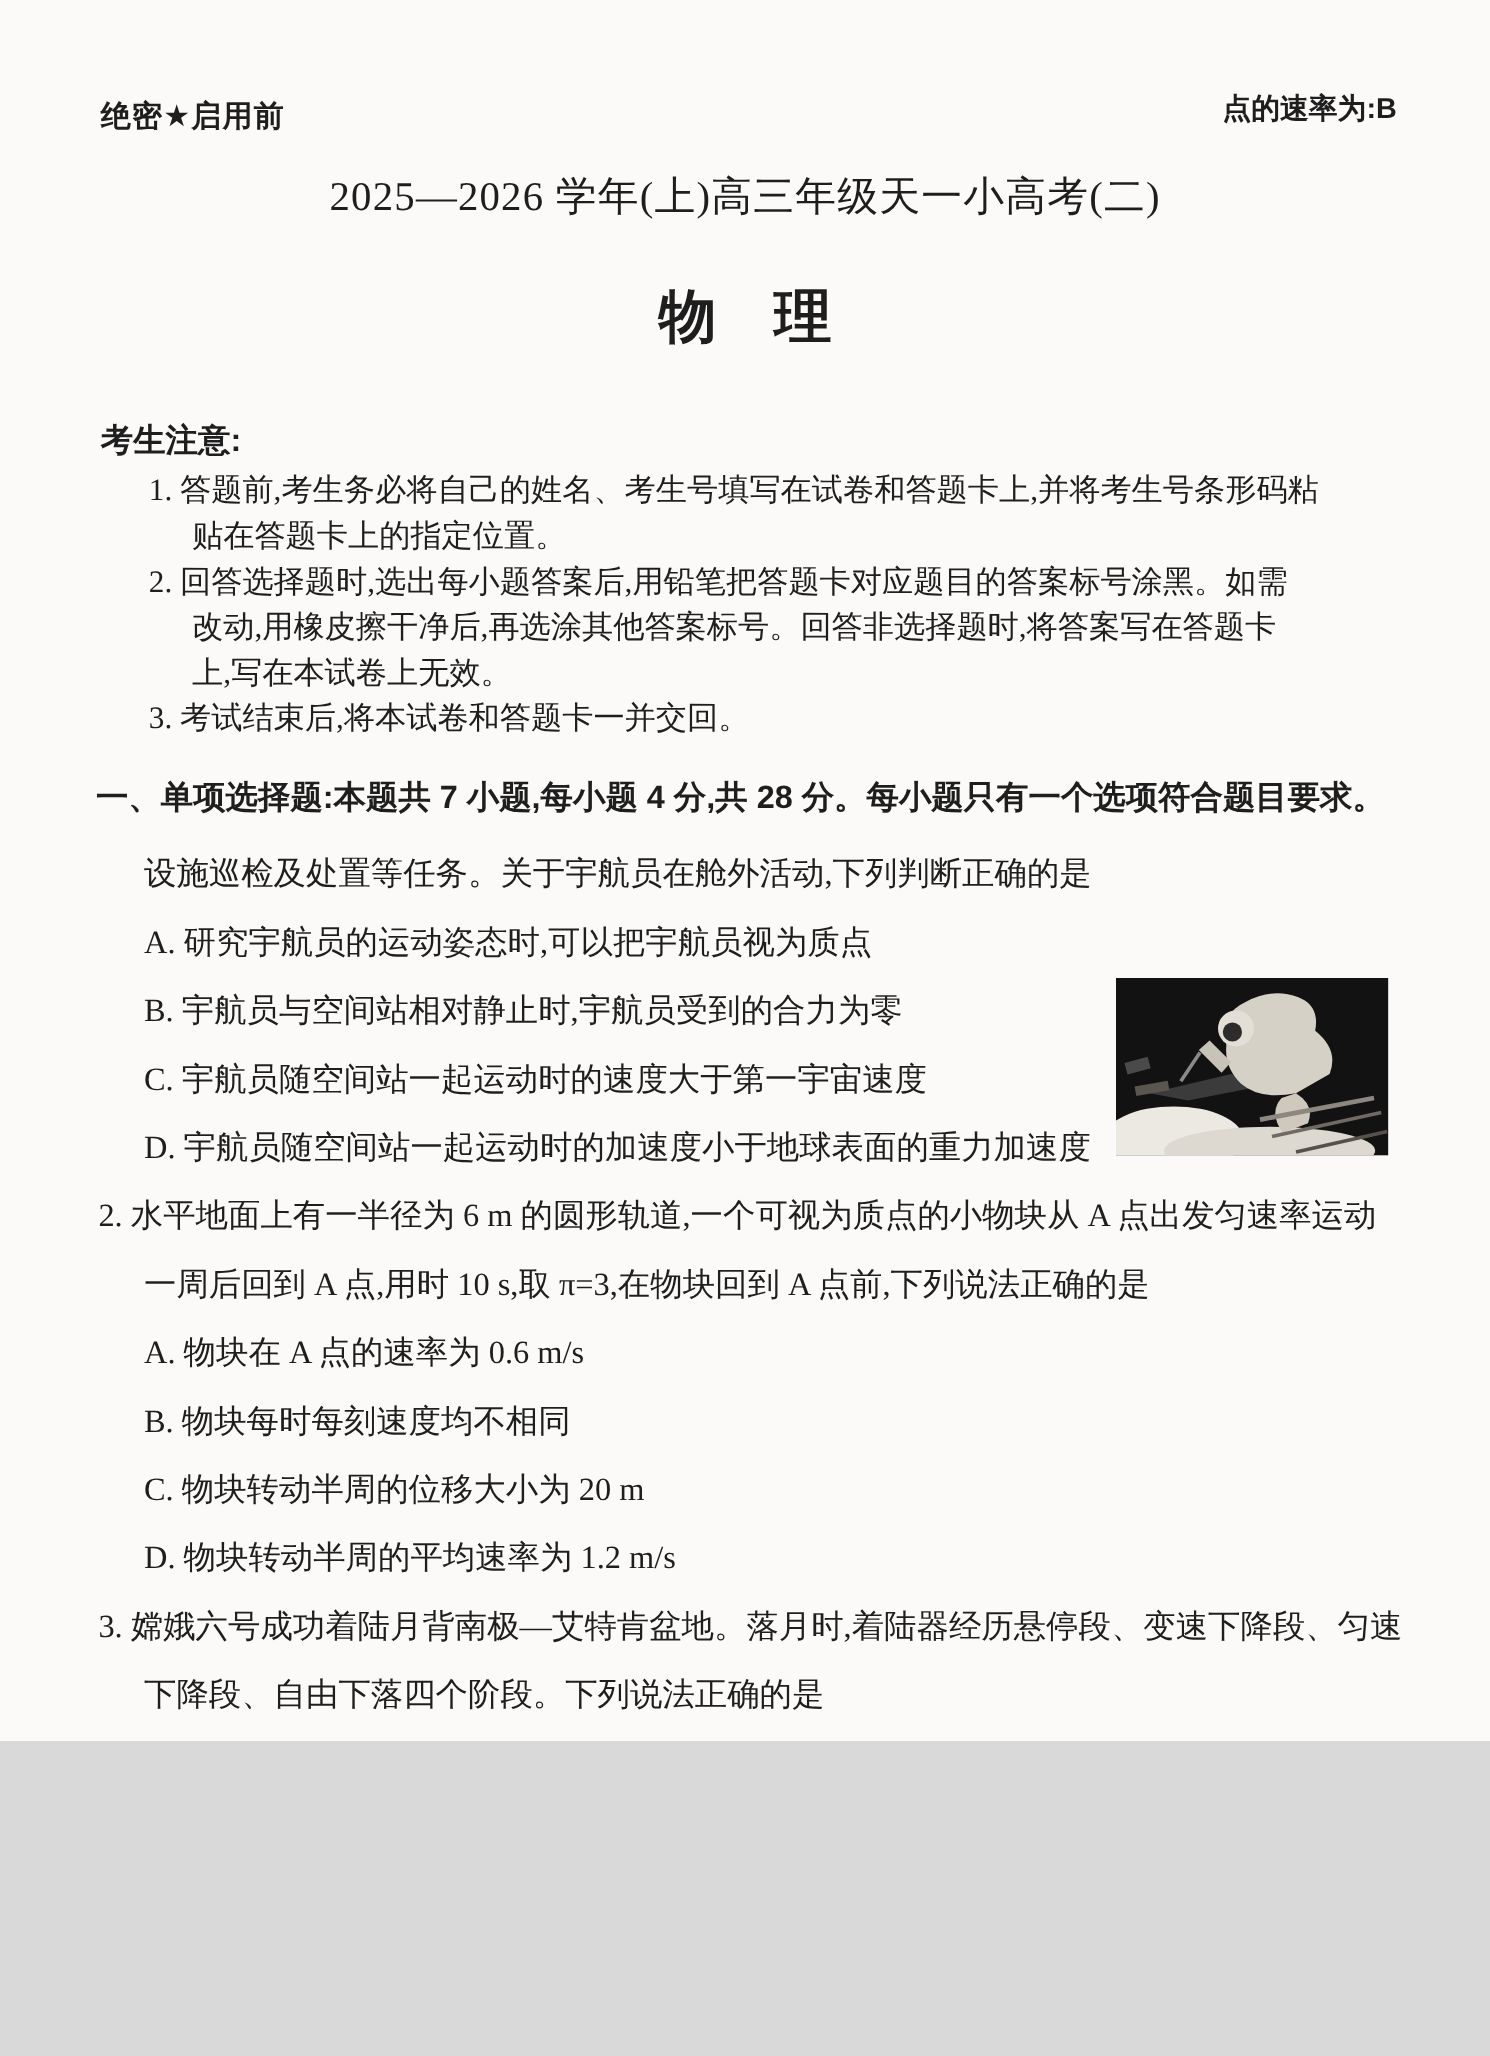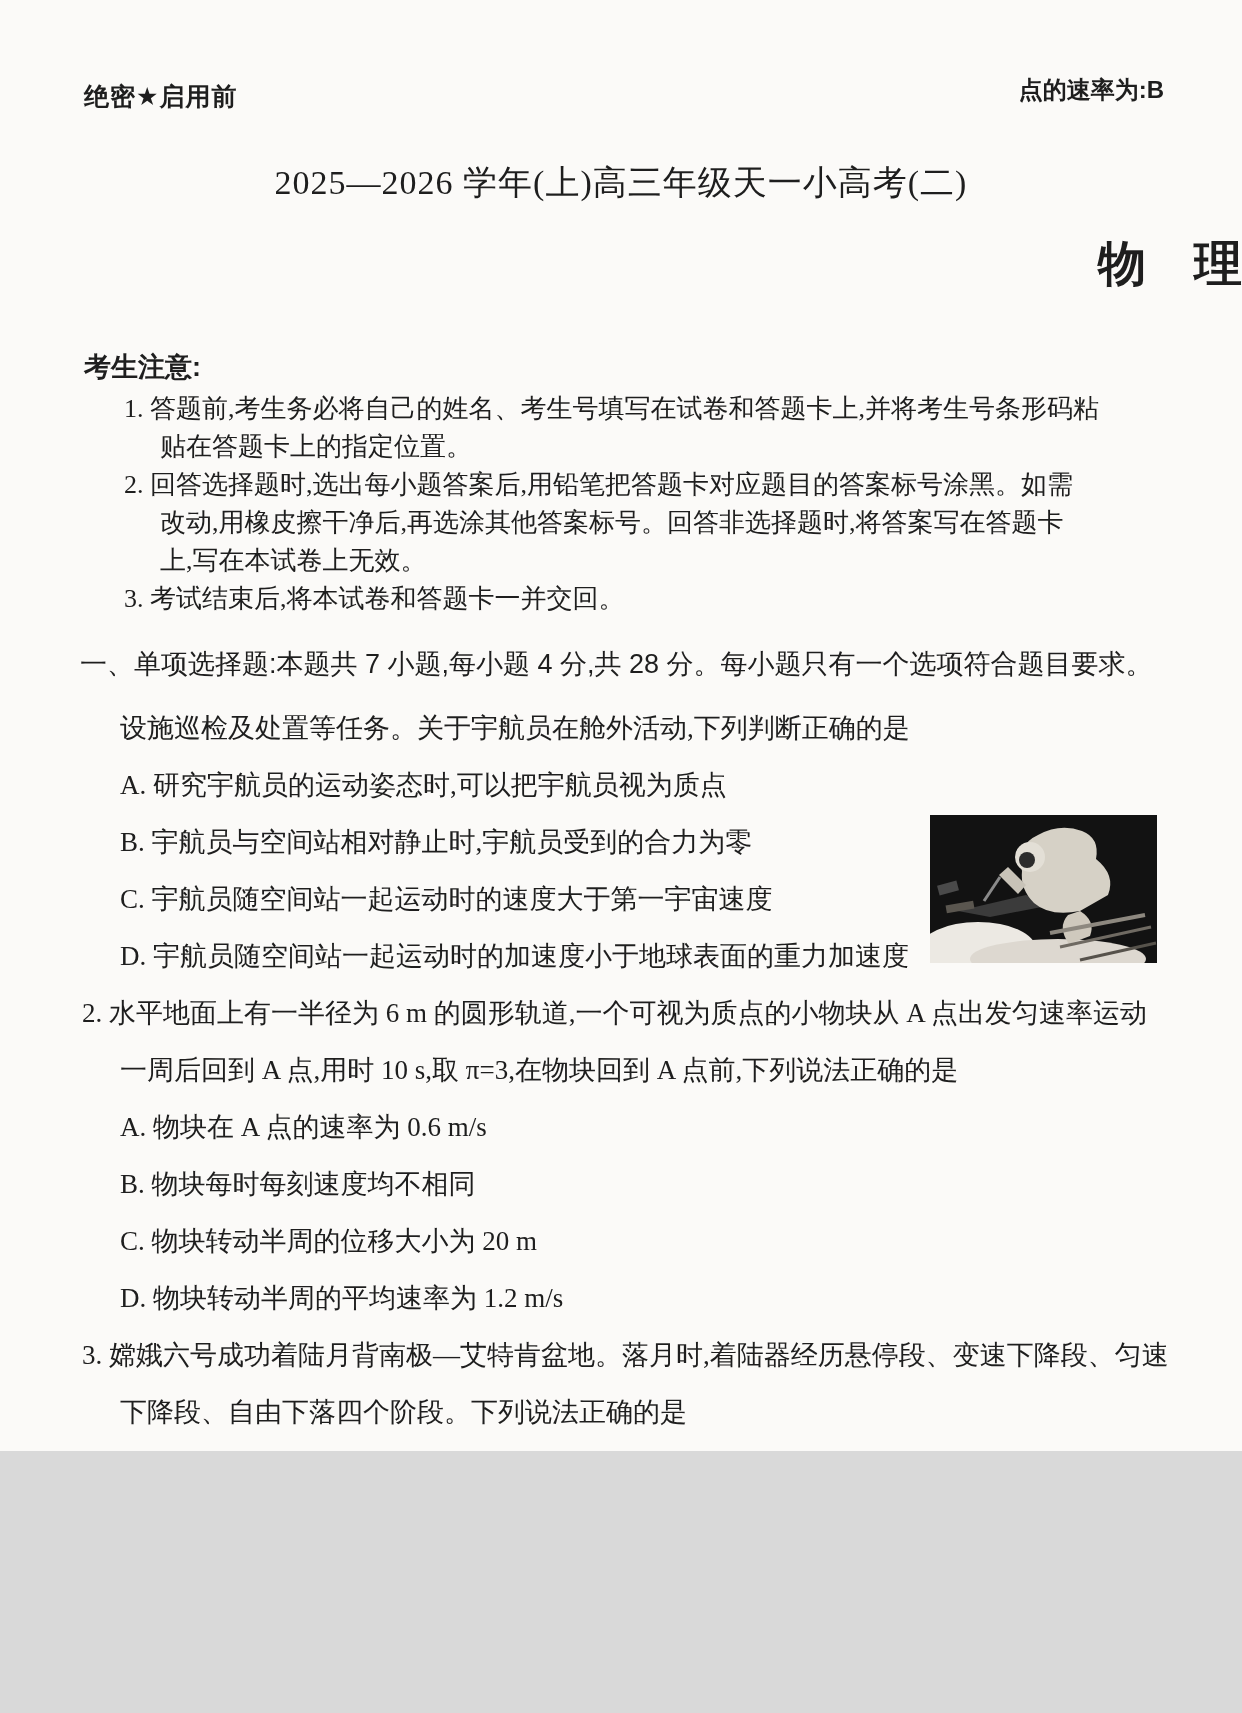--- a/index.html
+++ b/index.html
@@ -16,42 +16,42 @@
     position:absolute; left:84px; top:80px;
     font-family:"Liberation Sans","DejaVu Sans",sans-serif;
     font-weight:bold; font-size:25px; letter-spacing:1px;
   }
   .hdr-right {
     position:absolute; right:78px; top:74px;
     font-family:"Liberation Sans","DejaVu Sans",sans-serif;
     font-weight:bold; font-size:24px;
   }
   .exam-title {
-    position:absolute; left:0; right:0; top:160px;
+    position:absolute; left:0; right:0; top:141px;
     text-align:center; font-size:34px; letter-spacing:1px;
     white-space:nowrap;
   }
   .subject {
     position:absolute; left:0; right:0; top:232px;
-    text-align:right; font-size:48px; font-weight:bold;
+    text-align:center; font-size:48px; font-weight:bold;
   }
   .notice {
     position:absolute; left:84px; top:348px;
     font-size:26px; line-height:38px; white-space:nowrap;
   }
   .notice .heading {
     font-family:"Liberation Sans","DejaVu Sans",sans-serif;
     font-weight:bold; font-size:27px; margin-bottom:4px;
   }
   .n-first { padding-left:40px; }
   .n-cont  { padding-left:76px; }
   .section-heading {
     position:absolute; left:80px; top:646px;
     font-family:"Liberation Sans","DejaVu Sans",sans-serif;
-    font-weight:normal; font-size:27px; white-space:nowrap;
+    font-weight:bold; font-size:27px; white-space:nowrap;
   }
   .questions {
     position:absolute; left:82px; top:700px;
     font-size:27px;
   }
   .questions .line { height:57px; line-height:57px; white-space:nowrap; }
   .q-cont, .q-opt { padding-left:38px; }
   .q-photo {
     position:absolute; left:930px; top:815px;
     width:227px; height:148px;

